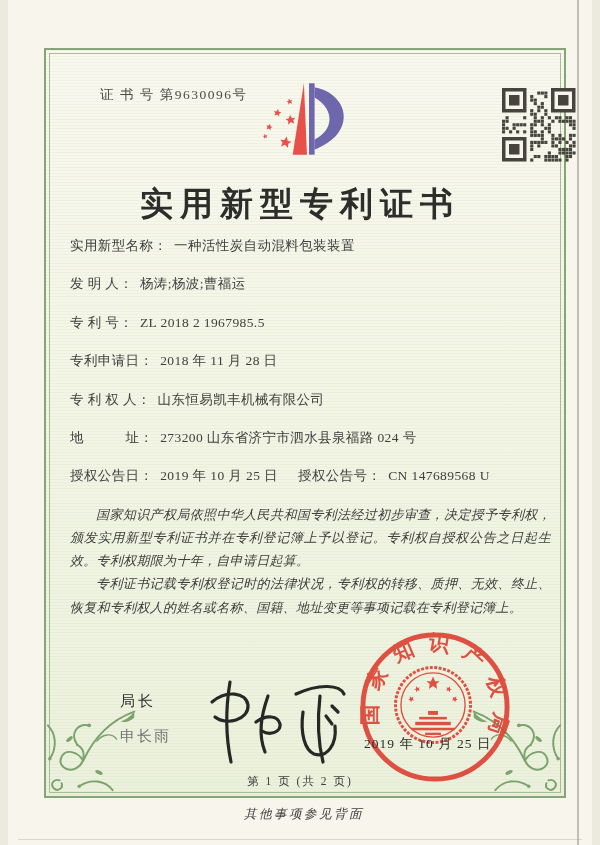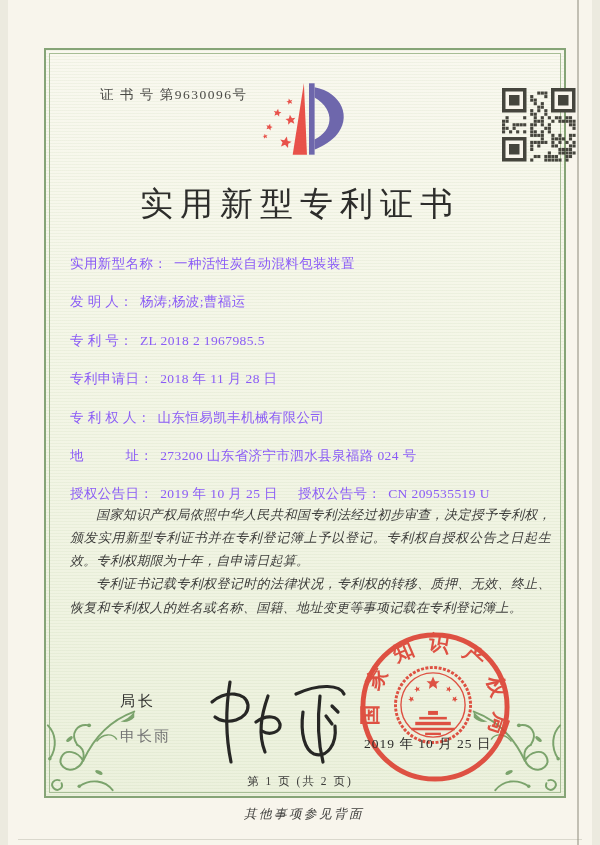--- a/index.html
+++ b/index.html
@@ -25,24 +25,24 @@
   .frame-outer{position:absolute;left:36px;top:48px;width:518px;height:746px;border:2px solid #86a477;}
   .frame-inner{position:absolute;left:41px;top:53px;width:510px;height:738px;border:1px solid #a6bd95;}
 
   .cert-no{position:absolute;left:92px;top:86px;font-size:13.5px;letter-spacing:1.5px;color:#4a4a46;}
 
   .logo{position:absolute;left:250px;top:76px;width:102px;height:88px;}
   .qr{position:absolute;left:494px;top:88px;width:74px;height:74px;}
 
   .title{
     position:absolute;left:0;right:0;top:182px;text-align:center;
-    font-size:33px;font-weight:400;letter-spacing:7px;color:#2d2d2b;
-  }
-
-  .fields{position:absolute;left:62px;top:255px;width:482px;font-size:13.5px;color:#8b5cf6;}
+    font-size:33px;font-weight:700;letter-spacing:7px;color:#2d2d2b;
+  }
+
+  .fields{position:absolute;left:62px;top:237px;width:482px;font-size:13.5px;color:#404040;}
   .field-row{position:relative;height:38.4px;letter-spacing:.4px;white-space:nowrap;}
   .field-label{display:inline-block;}
   .field-value{display:inline-block;margin-left:3px;}
   .pair2{position:absolute;left:228px;top:0;}
 
   .paragraphs{
     position:absolute;left:62px;top:503px;width:481px;
     font-size:13px;line-height:1.78;text-align:justify;
     font-style:italic;color:#3d3d3b;letter-spacing:.3px;
   }
@@ -291,21 +291,21 @@
     </div>
     <div class="field-row">
       <span class="field-label">地　　　址：</span>
       <span class="field-value">273200 山东省济宁市泗水县泉福路 024 号</span>
     </div>
     <div class="field-row">
       <span class="field-label">授权公告日：</span>
       <span class="field-value">2019 年 10 月 25 日</span>
       <span class="pair2">
         <span class="field-label">授权公告号：</span>
-        <span class="field-value">CN 209535519 U</span>
+        <span class="field-value">CN 147689568 U</span>
       </span>
     </div>
   </div>
 
   <div class="paragraphs">
     <p>国家知识产权局依照中华人民共和国专利法经过初步审查，决定授予专利权，颁发实用新型专利证书并在专利登记簿上予以登记。专利权自授权公告之日起生效。专利权期限为十年，自申请日起算。</p>
     <p>专利证书记载专利权登记时的法律状况，专利权的转移、质押、无效、终止、恢复和专利权人的姓名或名称、国籍、地址变更等事项记载在专利登记簿上。</p>
   </div>
 
   <div class="director-title">局长</div>

